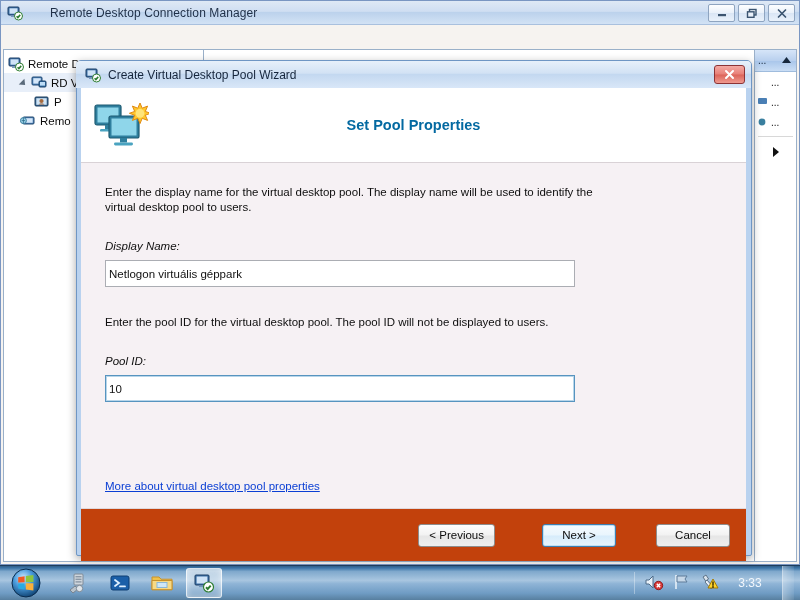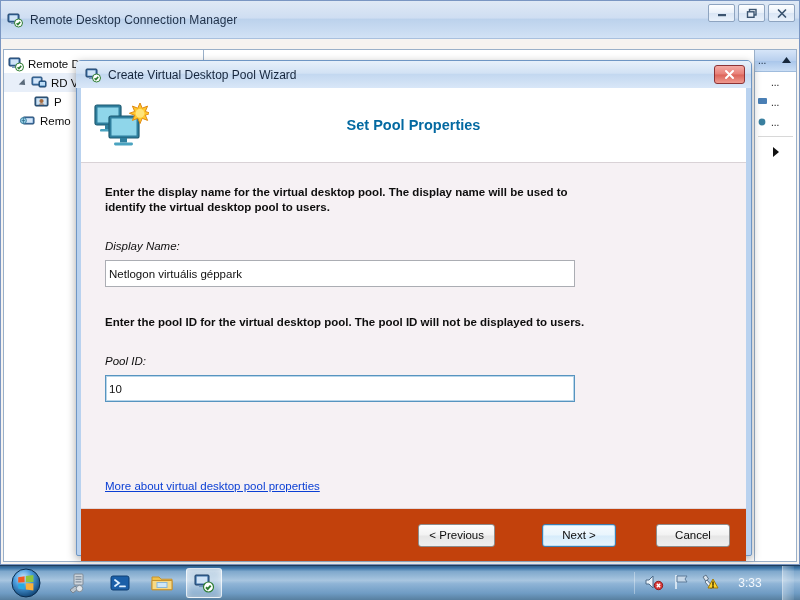--- a/index.html
+++ b/index.html
@@ -12,24 +12,24 @@
   }
   body { position: relative; background: #ece9d8; }
 
   
   .mmc-window {
     position: absolute; left: 0; top: 0; width: 800px; height: 565px;
     background: #f6f3f0;
     border: 1px solid #7a96c2;
   }
   .mmc-titlebar {
-    position: relative; height: 38px;
+    position: relative; height: 24px;
     background: linear-gradient(to bottom, #dfe9f5 0%, #cfdef2 45%, #bcd2ec 50%, #d2e2f5 100%);
     border-bottom: 1px solid #a9c0de;
-    display: flex; align-items: center;
+    display: flex; align-items: center; gap: 20px;
   }
   .mmc-title-icon { margin-left: 6px; width: 16px; height: 16px; position: relative; }
   .mmc-title-text {
     margin-left: 7px; font-size: 12px; color: #1e2f47;
     letter-spacing: .1px; font-family: "Liberation Sans", sans-serif;
   }
   .winbtns { position: absolute; right: 4px; top: 3px; display: flex; gap: 3px; }
   .winbtn {
     width: 27px; height: 18px; border: 1px solid #8ea4c0; border-radius: 2px;
     background: linear-gradient(to bottom,#fdfeff 0%,#eaf1fa 48%,#dae6f5 52%,#e9f1fb 100%);
@@ -140,21 +140,20 @@
 
   .dlg-body {
     background: #f6f1f4;
     height: 345px;
     padding: 22px 24px 0 24px;
     position: relative;
   }
   .para {
     font-size: 11.5px; color: #0e0e0e; line-height: 15px;
     max-width: 490px;
-    font-weight: bold;
   }
   .field-label { font-size: 11.5px; color: #0e0e0e; margin-top: 25px; font-style: italic; }
   .textbox {
     margin-top: 8px; width: 470px; height: 27px;
     background: #fff; border: 1px solid #abadb3;
     font-size: 11.5px; color: #101010;
     padding: 0 3px; display: flex; align-items: center;
   }
   .textbox.focused { border: 1px solid #5794bf; outline: 1px solid #b8d6ea; outline-offset: -2px; }
   .gap-lg { height: 28px; }

